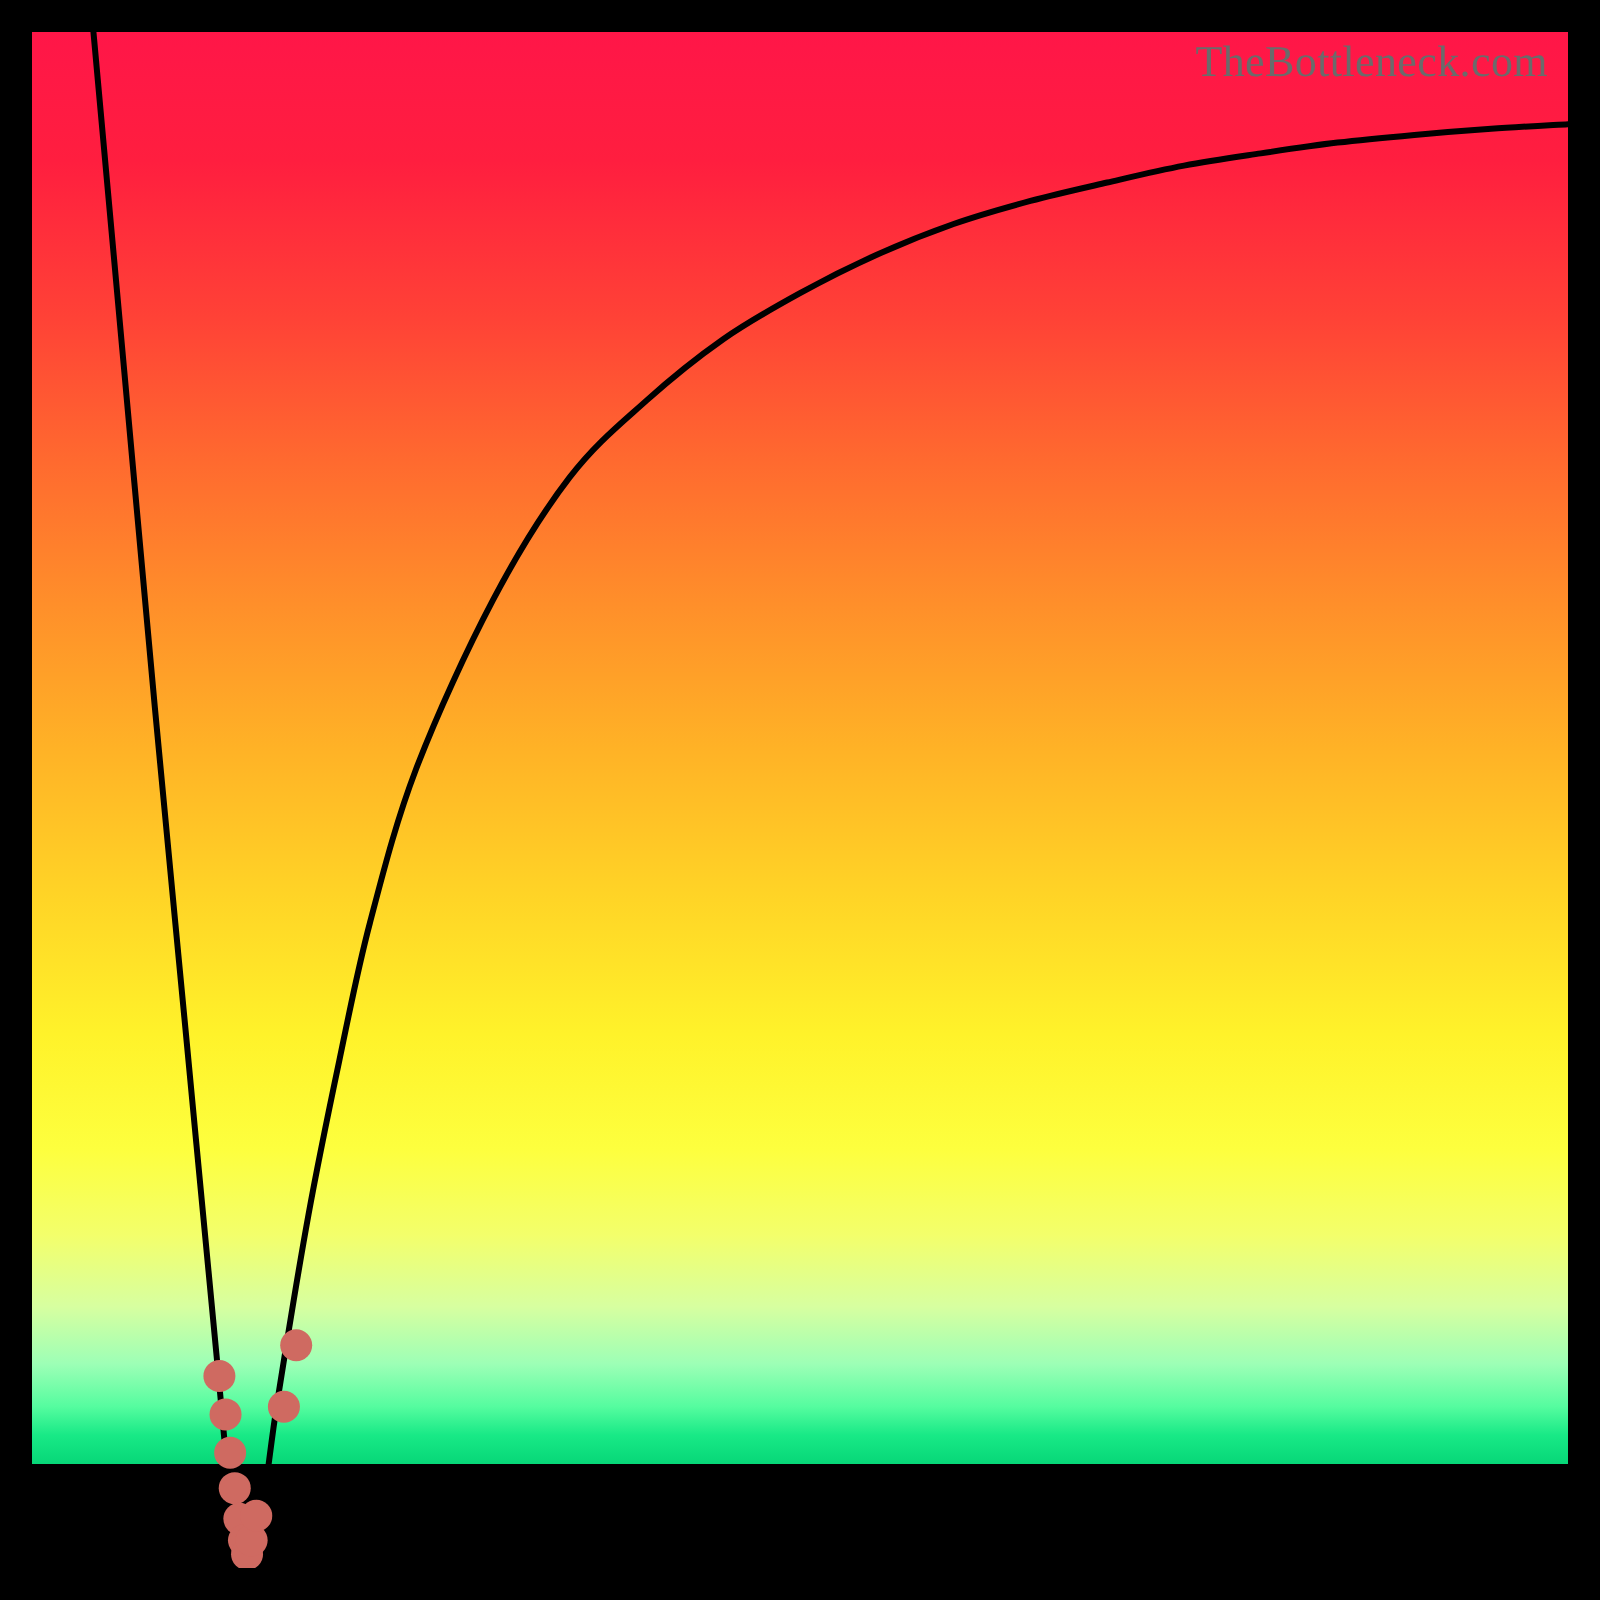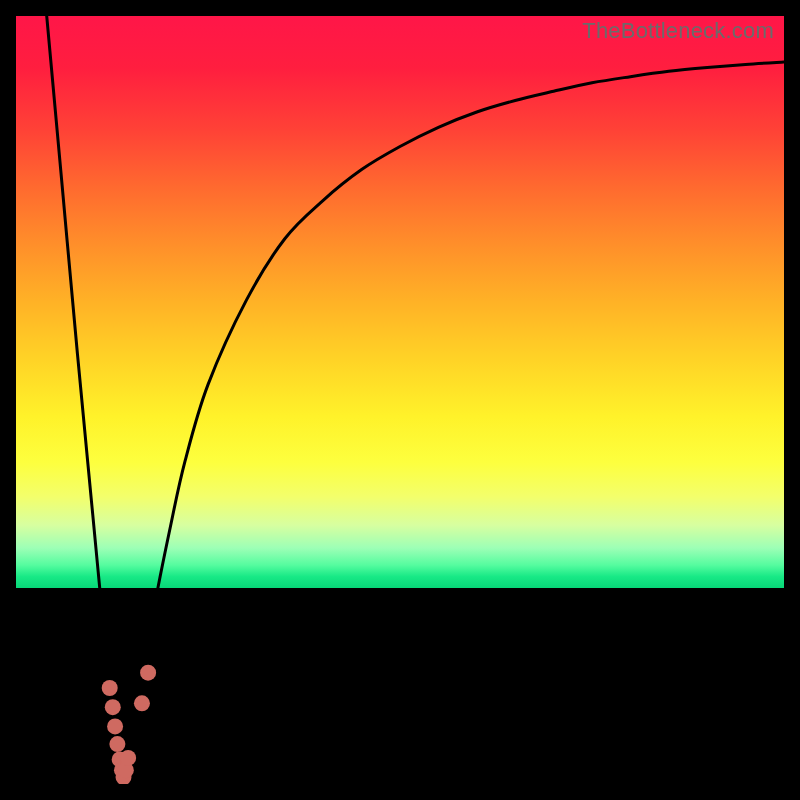--- a/index.html
+++ b/index.html
@@ -17,37 +17,38 @@
     top: 0;
     width: 800px;
     height: 800px;
     background: #000;
   }
   .plot {
     position: absolute;
     left: 16px;
     top: 16px;
     width: 768px;
-    height: 572px;
+    height: 716px;
     background: linear-gradient(to bottom,
       #ff1648 0%,
       #ff1e3f 9%,
       #ff4236 20%,
       #ff6a2f 30%,
       #ff8f2a 40%,
       #ffb226 50%,
       #ffd326 60%,
       #fff22a 70%,
       #fdff3e 78%,
       #f3ff6b 84%,
       #d7ffa0 89%,
       #9dffb6 93%,
       #55fc9f 96%,
       #18e986 98%,
       #07d778 100%);
+    font-family: Liberation Serif, serif;
   }
   .watermark {
     position: absolute;
     top: 2px;
     right: 10px;
     color: #6b6b6b;
     font-size: 22px;
     font-weight: 400;
     letter-spacing: 0.2px;
     user-select: none;

